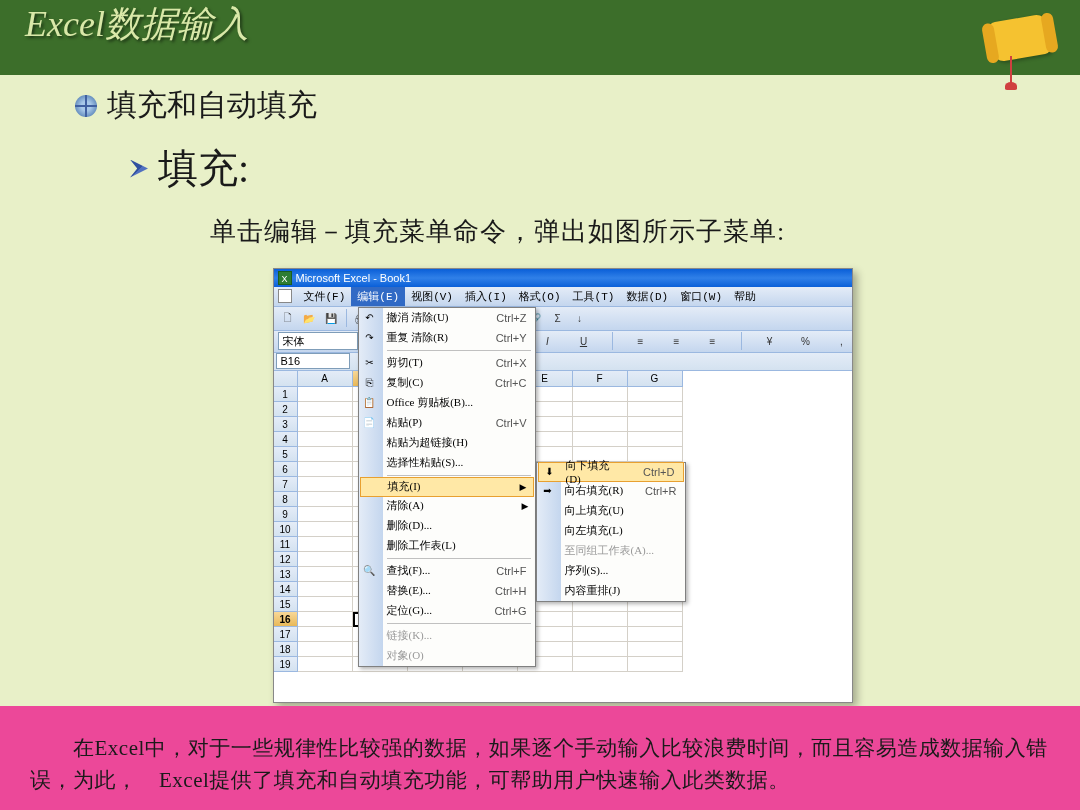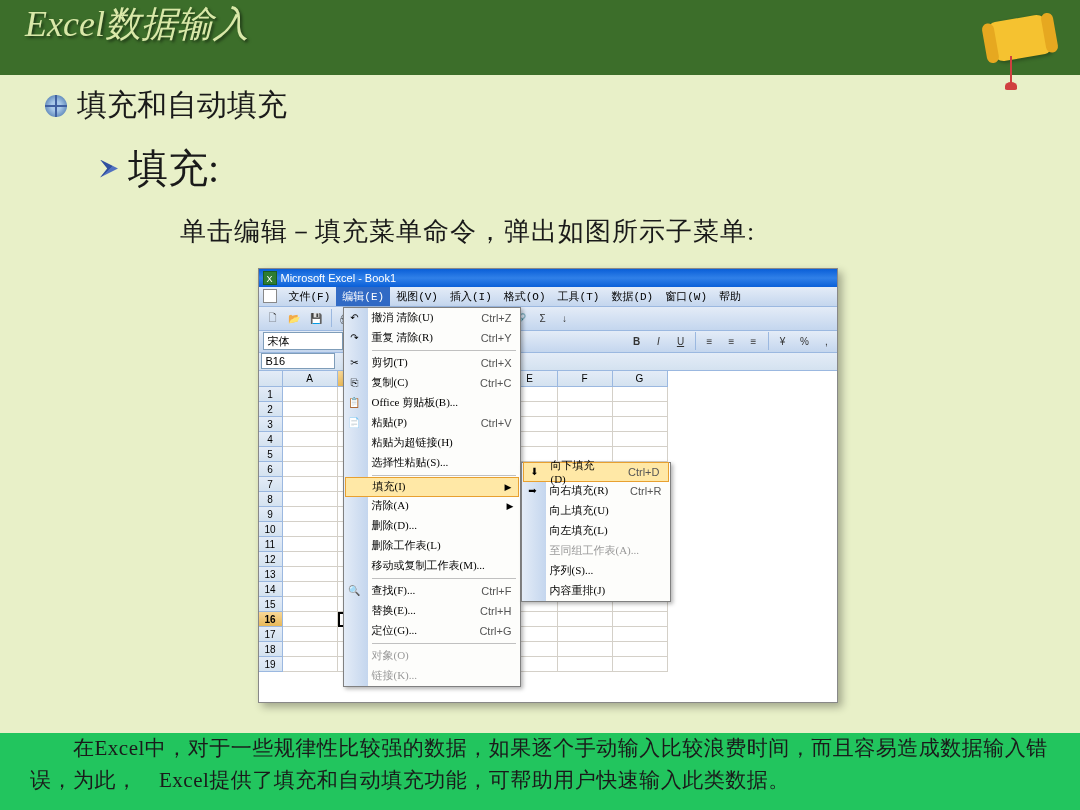--- a/index.html
+++ b/index.html
@@ -5,40 +5,40 @@
   * { margin: 0; padding: 0; box-sizing: border-box; }
   body { width: 1080px; height: 810px; background: #e8f0c8; font-family: "SimSun", serif; position: relative; overflow: hidden; }
   .header { background: #3c6e2a; height: 75px; display: flex; align-items: flex-start; padding-left: 25px; position: relative; }
   .header-title { font-family: "Times New Roman", "SimSun", serif; font-size: 36px; color: #d9e8a8; font-style: italic; text-shadow: 2px 2px 3px rgba(0,0,0,0.5); }
   .scroll-icon { position: absolute; right: 15px; top: 8px; width: 90px; height: 70px; }
   .scroll-body { position: absolute; width: 60px; height: 40px; background: #f5c230; border-radius: 8px 12px 8px 12px; top: 10px; left: 15px; transform: rotate(-10deg); box-shadow: 2px 2px 4px rgba(0,0,0,0.3); }
   .scroll-body::before { content: ""; position: absolute; width: 12px; height: 40px; background: #e6a820; border-radius: 6px; left: -6px; }
   .scroll-body::after { content: ""; position: absolute; width: 12px; height: 40px; background: #e6a820; border-radius: 6px; right: -6px; }
   .tassel { position: absolute; top: 48px; left: 35px; width: 2px; height: 28px; background: #d04040; }
   .tassel::before { content: ""; position: absolute; bottom: -6px; left: -5px; width: 12px; height: 8px; background: #d04040; border-radius: 50% 50% 20% 20%; }
-  .content { padding: 10px 30px 0 45px; }
+  .content { padding: 10px 30px 0 45px; margin-left: 30px; }
   .bullet-line { display: flex; align-items: center; margin-bottom: 8px; }
   .bullet1 { width: 22px; height: 22px; background: radial-gradient(circle, #a8c8e8 30%, #6890c0 70%); border-radius: 50%; margin-right: 10px; position: relative; flex-shrink: 0; }
   .bullet1::before { content: ""; position: absolute; width: 22px; height: 2px; background: #4060a0; top: 10px; left: 0; }
   .bullet1::after { content: ""; position: absolute; width: 2px; height: 22px; background: #4060a0; left: 10px; top: 0; }
   .section-title { font-size: 30px; color: #1a1a1a; font-family: "SimSun"; }
   .bullet2 { width: 18px; height: 18px; margin-right: 10px; margin-left: 55px; background: linear-gradient(135deg, #3050a0 50%, #5070c0 50%); clip-path: polygon(0 0, 100% 50%, 0 100%, 40% 50%); flex-shrink: 0; }
   .sub-title { font-size: 40px; color: #1a1a1a; font-family: "SimSun"; }
   .body-text { font-size: 26px; color: #1a1a1a; margin-left: 135px; margin-top: 15px; line-height: 1.6; letter-spacing: 1px; }
   .excel-screenshot { width: 580px; height: 435px; margin: 15px auto 0; background: #fff; border: 1px solid #888; box-shadow: 4px 4px 8px rgba(0,0,0,0.3); position: relative; font-family: "SimSun", sans-serif; font-size: 11px; }
   .titlebar { background: linear-gradient(to bottom, #0a5fd8, #3080e8, #0a5fd8); height: 18px; display: flex; align-items: center; padding: 0 4px; color: #fff; }
   .titlebar-icon { width: 14px; height: 14px; background: #2e7d32; margin-right: 4px; position: relative; font-size: 9px; text-align: center; line-height: 14px; color: #fff; border: 1px solid #1b5e20; }
   .menubar { background: linear-gradient(to bottom, #e4ecf7, #c4d6ee); height: 20px; display: flex; align-items: center; padding-left: 4px; border-bottom: 1px solid #9bb8e0; }
   .doc-icon { width: 14px; height: 14px; background: #fff; border: 1px solid #888; margin-right: 6px; position: relative; }
   .menu-item { padding: 2px 6px; cursor: default; font-family: Liberation Mono, monospace; }
   .menu-item.active { background: #316ac5; color: #fff; text-align: center; }
   .toolbar { background: linear-gradient(to bottom, #e4ecf7, #c4d6ee); height: 24px; display: flex; align-items: center; padding-left: 4px; border-bottom: 1px solid #9bb8e0; gap: 2px; }
   .tb-btn { width: 20px; height: 20px; border: 1px solid transparent; display: flex; align-items: center; justify-content: center; font-size: 10px; color: #333; }
   .tb-sep { width: 1px; height: 18px; background: #9bb8e0; margin: 0 2px; }
-  .font-row { background: linear-gradient(to bottom, #e4ecf7, #c4d6ee); height: 22px; display: flex; align-items: center; padding-left: 4px; gap: 2px; border-bottom: 1px solid #9bb8e0; }
+  .font-row { background: linear-gradient(to bottom, #e4ecf7, #c4d6ee); height: 22px; display: flex; align-items: center; padding-left: 4px; gap: 16px; border-bottom: 1px solid #9bb8e0; }
   .font-box { background: #fff; border: 1px solid #7f9db9; height: 18px; padding: 0 4px; display: flex; align-items: center; }
   .name-row { background: linear-gradient(to bottom, #e4ecf7, #d4e2f0); height: 18px; display: flex; align-items: center; border-bottom: 1px solid #9bb8e0; gap: 20px; }
   .name-box { width: 74px; background: #fff; border: 1px solid #7f9db9; height: 16px; padding: 0 4px; display: flex; align-items: center; margin-left: 2px; }
   .fx { margin-left: 8px; font-style: italic; color: #555; }
   .col-headers { display: flex; height: 16px; }
   .col-hdr { width: 55px; background: linear-gradient(to bottom, #e4ecf7, #d4e2f0); border-right: 1px solid #9bb8e0; border-bottom: 1px solid #9bb8e0; text-align: center; font-size: 10px; line-height: 16px; }
   .col-hdr.selected, .row-hdr.selected { background: linear-gradient(to bottom, #f8d898, #e8b858); }
   .grid-body { flex: 1; position: relative; }
   .grid-rows { }
   .grid-row { display: flex; height: 15px; }
@@ -50,21 +50,21 @@
   .dd-item { display: flex; align-items: center; height: 20px; padding-left: 28px; padding-right: 8px; position: relative; }
   .dd-item.hover { background: #ffe8a6; border: 1px solid #e8a030; height: 20px; margin: -1px 1px; padding-left: 27px; }
   .dd-item .label { flex: 1; font-family: Liberation Serif, serif; }
   .dd-item .shortcut { color: #555; margin-left: 20px; }
   .dd-item .arrow { position: absolute; right: 6px; font-size: 9px; }
   .dd-item.disabled { color: #999; }
   .dd-sep { height: 1px; background: #c0c0c0; margin: 2px 4px 2px 28px; }
   .dd-icon { position: absolute; left: 3px; width: 16px; height: 16px; display: flex; align-items: center; justify-content: center; font-size: 10px; }
   .main-menu { top: 38px; left: 84px; width: 178px; }
   .sub-menu { top: 193px; left: 262px; width: 150px; }
-  .footer { position: absolute; bottom: 0; left: 0; right: 0; background: #22c55e; padding: 0 30px 14px; font-size: 21px; color: #1a1a1a; line-height: 1.5; font-family: "Times New Roman", "SimSun"; letter-spacing: 0.5px; }
+  .footer { position: absolute; bottom: 0; left: 0; right: 0; background: #ec4899; padding: 27px 30px 14px; font-size: 21px; color: #1a1a1a; line-height: 1.5; font-family: "Times New Roman", "SimSun"; letter-spacing: 0.5px; }
   .corner-hdr { width: 24px; height: 16px; background: linear-gradient(to bottom, #e4ecf7, #d4e2f0); border-right: 1px solid #9bb8e0; border-bottom: 1px solid #9bb8e0; }
   .active-cell { border: 2px solid #000 !important; }
 </style>
 </head>
 <body>
 
 <div class="header">
   <div class="header-title">Excel数据输入</div>
   <div class="scroll-icon">
     <div class="scroll-body"></div>
@@ -403,43 +403,40 @@
           <div class="dd-item">
             <span class="label">清除(A)</span>
             <span class="arrow">▶</span>
           </div>
           <div class="dd-item">
             <span class="label">删除(D)...</span>
           </div>
           <div class="dd-item">
             <span class="label">删除工作表(L)</span>
           </div>
-          <div class="dd-item">
-            <span class="label">移动或复制工作表(M)...</span>
-          </div>
           <div class="dd-sep"></div>
           <div class="dd-item">
             <span class="dd-icon">🔍</span>
             <span class="label">查找(F)...</span>
             <span class="shortcut">Ctrl+F</span>
           </div>
           <div class="dd-item">
             <span class="label">替换(E)...</span>
             <span class="shortcut">Ctrl+H</span>
           </div>
           <div class="dd-item">
             <span class="label">定位(G)...</span>
             <span class="shortcut">Ctrl+G</span>
           </div>
           <div class="dd-sep"></div>
           <div class="dd-item disabled">
+            <span class="label">链接(K)...</span>
+          </div>
+          <div class="dd-item disabled">
             <span class="label">对象(O)</span>
-          </div>
-          <div class="dd-item disabled">
-            <span class="label">链接(K)...</span>
           </div>
         </div>
     </div>
 
     <div class="dropdown-menu sub-menu">
       <div class="menu-left-bar"></div>
       <div id="sub-menu-items">
           <div class="dd-item hover">
             <span class="dd-icon">⬇</span>
             <span class="label">向下填充(D)</span>

